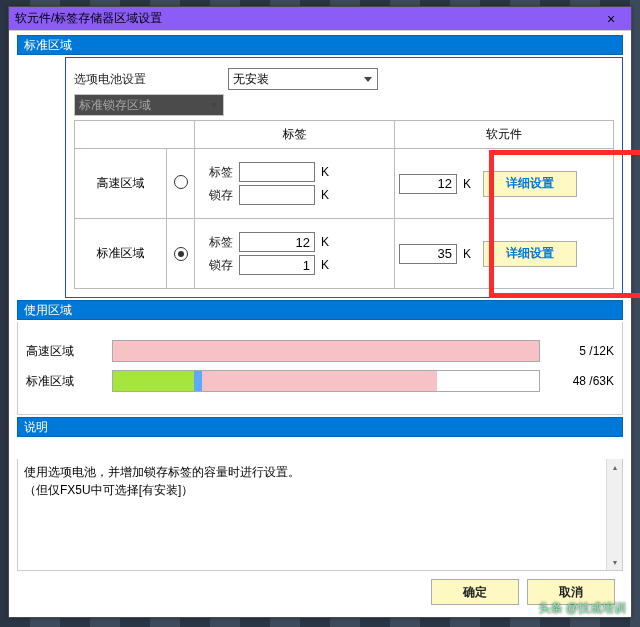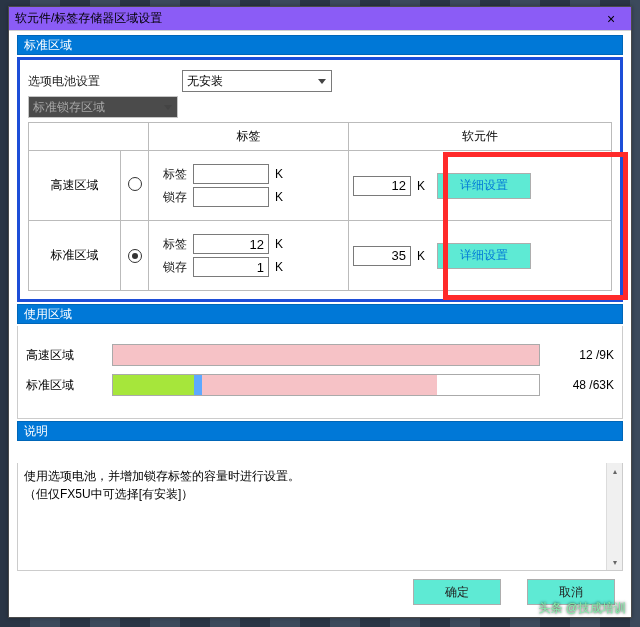--- a/index.html
+++ b/index.html
@@ -18,21 +18,21 @@
   .titlebar {
     height: 24px; background: #8b5cf6; display:flex; align-items:center; justify-content:space-between;
     padding:0 0 0 6px; border-bottom:1px solid #d0d0d0; font-size:12px;
   }
   .closex { width:40px; height:24px; display:flex; align-items:center; justify-content:center; font-size:14px; }
   .inner { padding: 4px 8px 6px 8px; height: calc(100% - 24px); display:flex; flex-direction:column; gap:2px;}
   .section-head {
     background: #0078d7; color:#fff; padding:2px 6px; font-size:12px; height:20px; display:flex; align-items:center;
     border:1px solid #0066b8;
   }
-  .panel { border:3px solid #1d4ed8; padding:6px 8px 8px 8px; }
+  .panel { border:1px solid #1d4ed8; padding:6px 8px 8px 8px;margin-left:48px; }
   .row { display:flex; align-items:center; gap:14px; margin:4px 0;}
   .lbl { width:140px; font-size:12px; color:#222;}
   .select {
     width: 150px; height: 22px; border:1px solid #7a7a7a; background:#fff; font-size:12px; padding:0 4px;
     appearance: none; position: relative;
   }
   .select.disabled { background:#000000; color:#808080; border-color:#adadad;}
   .selwrap { position:relative; display:inline-block;border-radius:6px; }
   .selwrap::after{
     content:""; position:absolute; right:6px; top:9px; width:0;height:0;
@@ -46,39 +46,39 @@
   td.rowname { width:92px; text-align:center;}
   td.radio { width:28px; text-align:center;}
   td.tags { width:200px; padding:6px 4px; }
   td.dev { padding:6px 4px; }
   .tagrow { display:flex; align-items:center; justify-content:flex-start; gap:6px; margin:3px 0;}
   .taglab { width:34px; text-align:right; color:#222;}
   .numin { width:76px; height:20px; border:1px solid #7a7a7a; text-align:right; padding:0 4px; font-size:13px;}
   .kunit { width:14px; text-align:left;}
   .devrow { display:flex; align-items:center; gap:6px;}
   .btn {
-    height:26px; padding:0 22px; background:#5eead4; border:1px solid #adadad; color:#0078d7;
-    font-size:12px; cursor:pointer;
+    height:26px; padding:0 22px; background:#fef9c3; border:1px solid #adadad; color:#0078d7;
+    font-size:12px; cursor:pointer;font-weight:bold;
   }
   .btn.black { color:#222;}
   .hlbox { position:absolute; border:5px solid #ff2a2a; pointer-events:none; }
   
   .usage { padding:10px 8px 14px 8px; }
   .urow { display:flex; align-items:center; gap:6px; margin:8px 0; }
   .ulab { width:80px;}
   .bar { flex:1; height:22px; border:1px solid #aaa; background:#fff; position:relative; }
   .seg { position:absolute; top:0; height:100%; }
   .stat { width:68px; text-align:right; font-size:12px;}
   
   .descwrap { border:1px solid #ccc; border-top:none; height:112px; position:relative; overflow:hidden;margin-top:20px;}
   .descinner { padding:4px 6px; font-size:12px; line-height:1.5; white-space:pre-wrap;}
   .scrolltrack { position:absolute; right:0; top:0; width:16px; height:100%; background:#f0f0f0; border-left:1px solid #dcdcdc;}
   .scrollbtn { width:16px; height:16px; background:#f0f0f0; display:flex; align-items:center; justify-content:center; font-size:8px; color:#666;}
   
-  .footer { display:flex; justify-content:flex-end; gap:26px; padding:6px 8px;}
+  .footer { display:flex; justify-content:flex-end; gap:8px; padding:6px 8px;}
   .radio-ui { width:14px; height:14px; border:1px solid #333; border-radius:50%; display:inline-flex; align-items:center; justify-content:center;}
   .radio-ui.sel::after{content:""; width:6px; height:6px; background:#333; border-radius:50%;}
   .watermark { position:absolute; right:14px; bottom:10px; color:#86efac; font-size:12px; text-shadow:0 0 3px #000; font-weight:500;}
 </style>
 </head>
 <body>
 <div class="bgstrip"></div>
 
 <div class="window">
   <div class="titlebar">
@@ -169,21 +169,21 @@
       </div>
     </div>
 
     <div class="section-head">使用区域</div>
     <div class="usage" style="border:1px solid #ccc; border-top:none;">
       <div class="urow">
         <span class="ulab">高速区域</span>
         <div class="bar">
           <div class="seg" style="left:0; width:100%; background:#f6c2c6;"></div>
         </div>
-        <span class="stat">12 /9K</span>
+        <span class="stat">5 /12K</span>
       </div>
       <div class="urow">
         <span class="ulab">标准区域</span>
         <div class="bar">
           <div class="seg" style="left:0; width:19%; background:#a6e63b;"></div>
           <div class="seg" style="left:19%; width:2%; background:#5da9ff;"></div>
           <div class="seg" style="left:21%; width:55%; background:#f6c2c6;"></div>
         </div>
         <span class="stat">48 /63K</span>
       </div>

